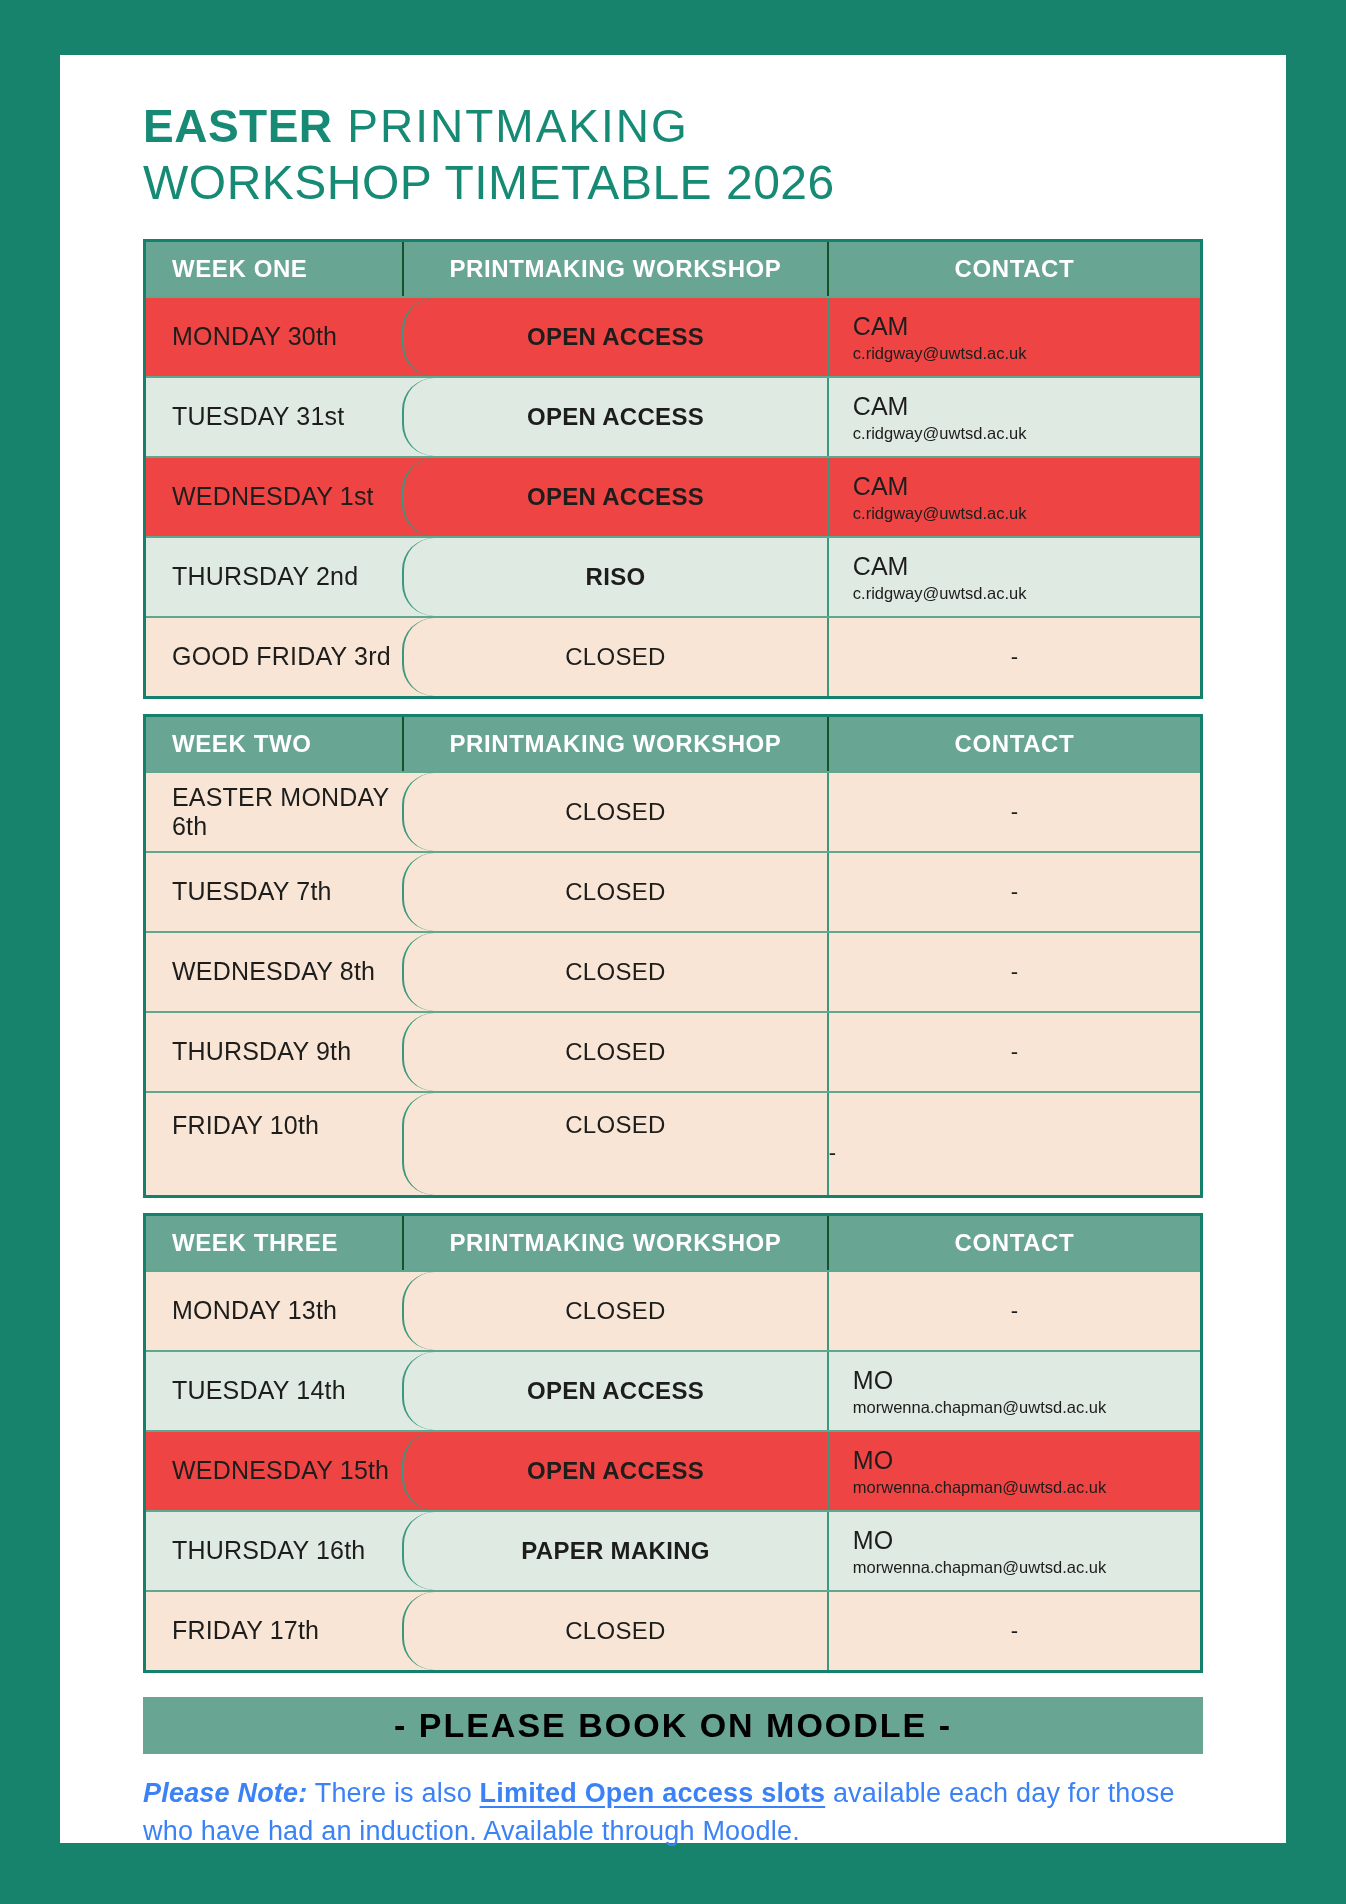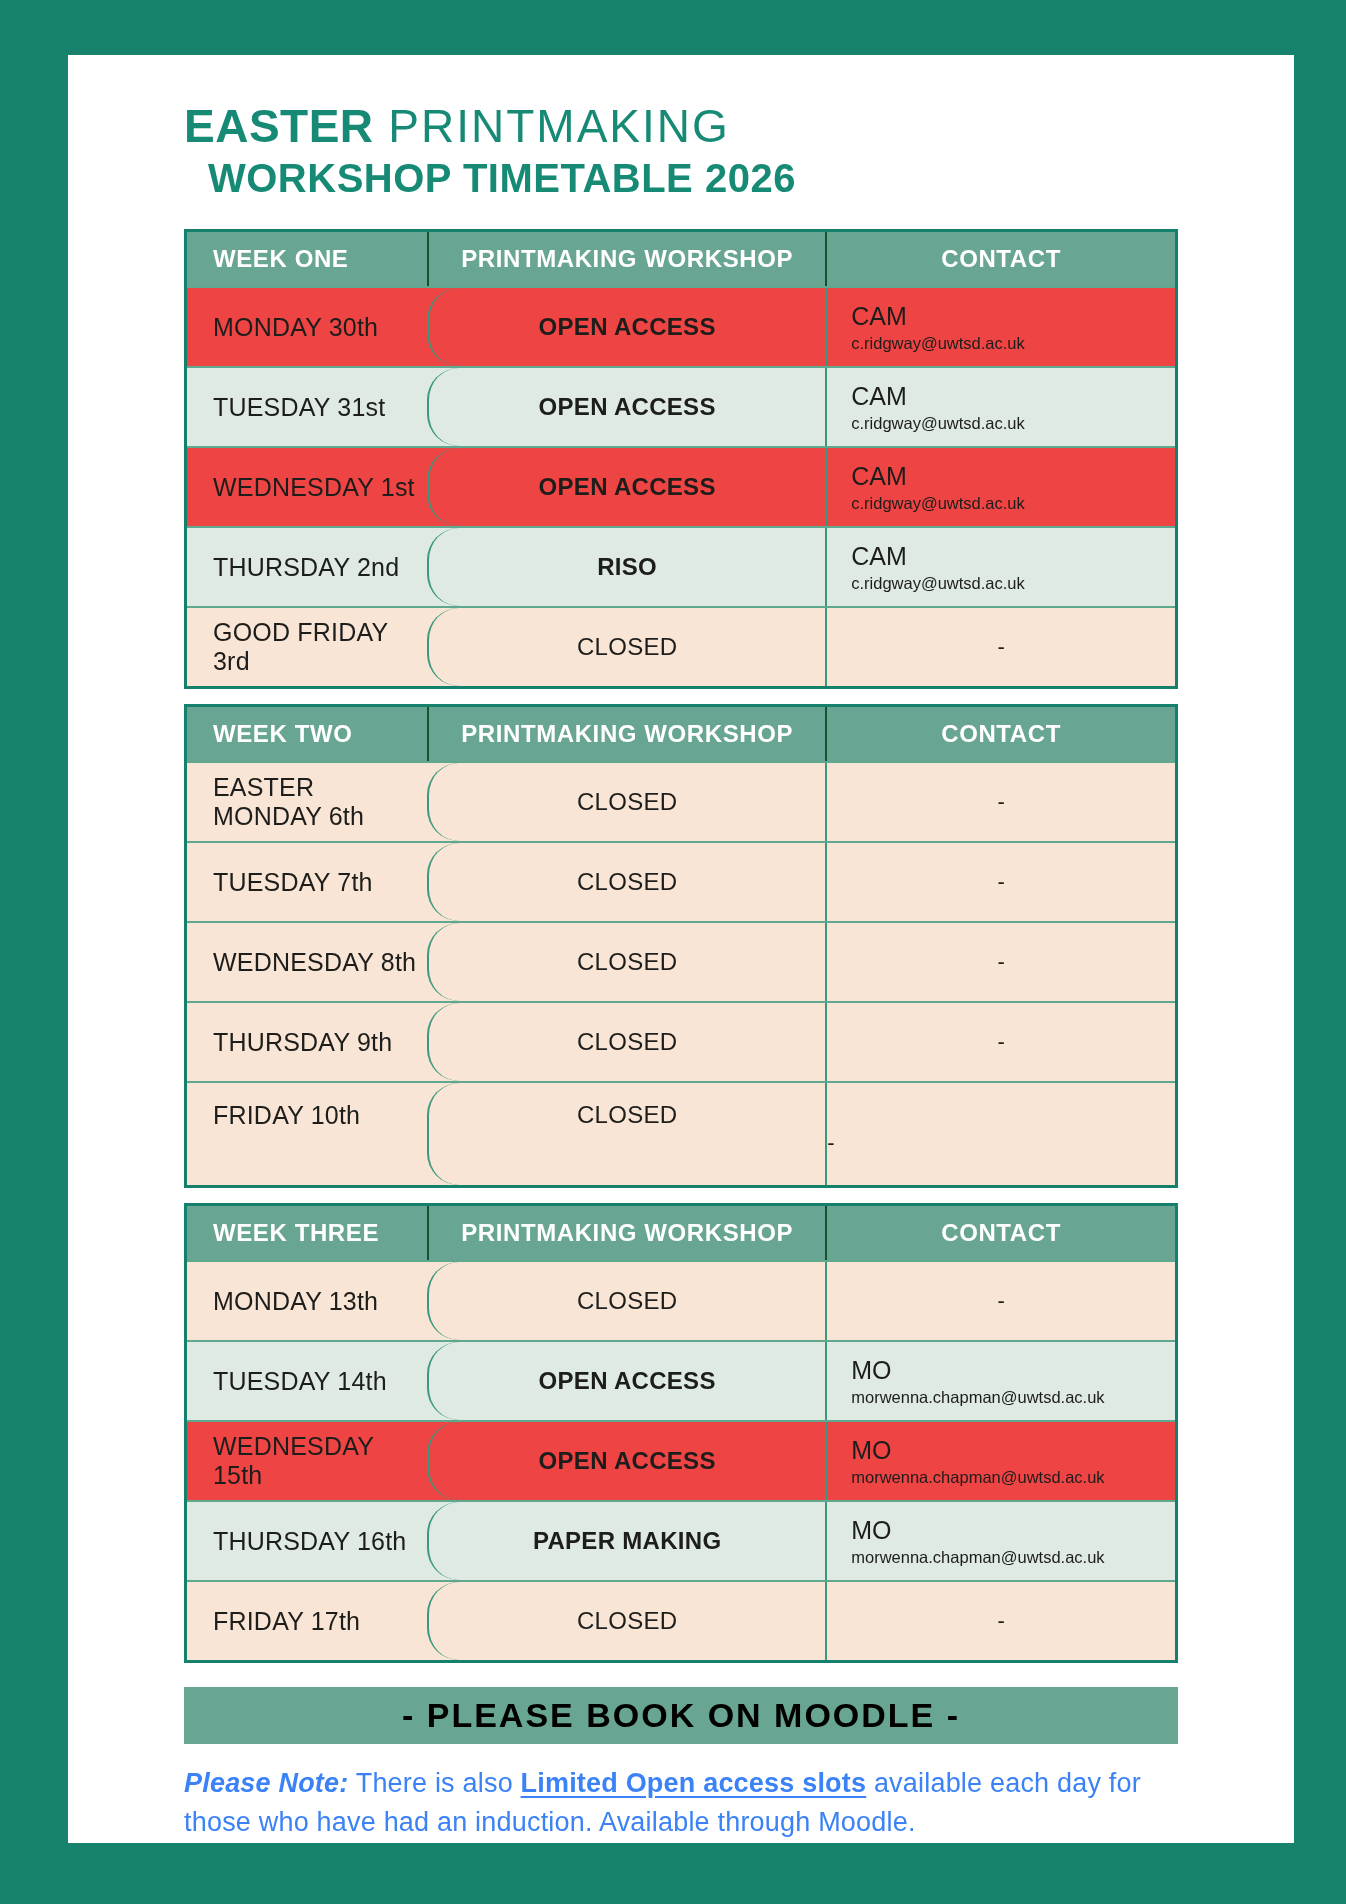--- a/index.html
+++ b/index.html
@@ -4,32 +4,32 @@
 <style>
   html,body{margin:0;padding:0;}
   body{
     width:1346px;height:1904px;
     background:#17836C;
     font-family:"Liberation Sans", sans-serif;
     color:#1D1D1B;
     overflow:hidden;
   }
   .sheet{
-    position:absolute;left:68px;top:55px;
+    position:absolute;left:60px;top:55px;
     width:1226px;height:1788px;
     background:#ffffff;
     box-sizing:border-box;
-    padding:0 116px;
+    padding:0 83px;
   }
   
   .title{margin-top:44px;line-height:1.18;color:#168A74;}
   .title .l1{font-size:46px;letter-spacing:1px;}
   .title .l1 b{font-weight:700;letter-spacing:0.5px;}
   .title .l1 .light{font-weight:400;letter-spacing:2px;}
-  .title .l2{font-size:40px;font-weight:700;letter-spacing:0.5px;margin-top:2px;margin-left:24px;}
+  .title .l2{font-size:48px;font-weight:400;letter-spacing:0.5px;margin-top:2px;}
   
   .tbl{
     margin-top:27px;
     border:3px solid #15806B;
     box-sizing:border-box;
   }
   .tbl + .tbl{margin-top:15px;}
   .trow{display:flex;width:100%;box-sizing:border-box;}
   .hrow{
     background:#69A593;height:54px;

